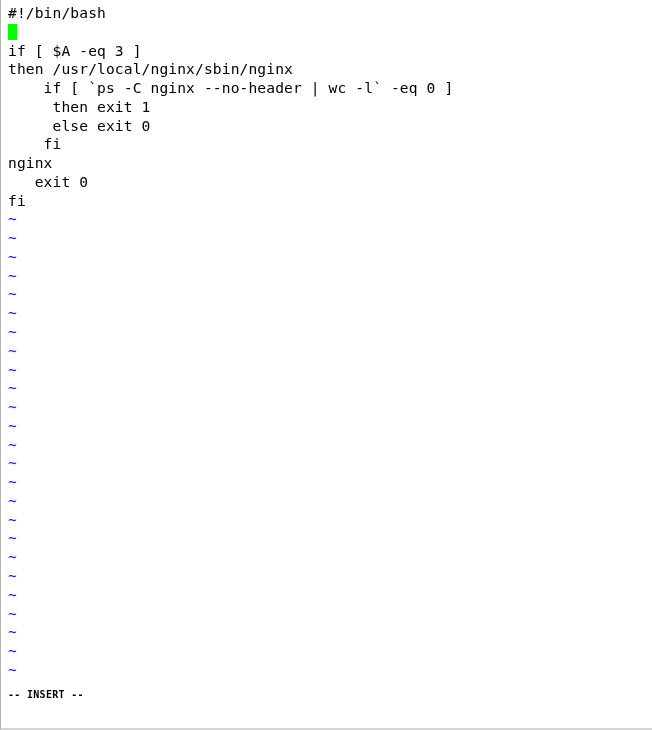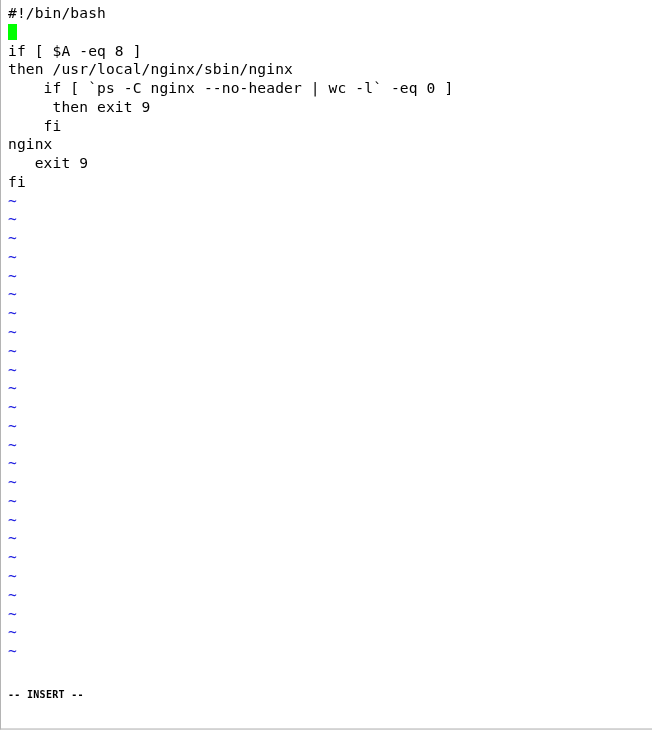--- a/index.html
+++ b/index.html
@@ -85,27 +85,28 @@
 </style>
 </head>
 <body>
 
 <div id="vim-window">
 
   <div id="editor-area">
 
   <div class="line"><span class="line-text">#!/bin/bash</span></div>
       <div class="line"><span class="cursor-block"></span></div>
-      <div class="line"><span class="line-text">if [ $A -eq 8 ]</span></div>
+      <div class="line"><span class="line-text">if [ $A -eq 3 ]</span></div>
       <div class="line"><span class="line-text">then /usr/local/nginx/sbin/nginx</span></div>
       <div class="line"><span class="line-text">    if [ `ps -C nginx --no-header | wc -l` -eq 0 ]</span></div>
-      <div class="line"><span class="line-text">     then exit 9</span></div>
+      <div class="line"><span class="line-text">     then exit 1</span></div>
+      <div class="line"><span class="line-text">     else exit 0</span></div>
       <div class="line"><span class="line-text">    fi</span></div>
       <div class="line"><span class="line-text">nginx</span></div>
-      <div class="line"><span class="line-text">   exit 9</span></div>
+      <div class="line"><span class="line-text">   exit 0</span></div>
       <div class="line"><span class="line-text">fi</span></div>
       <div class="line tilde"><span class="line-text">~</span></div>
       <div class="line tilde"><span class="line-text">~</span></div>
       <div class="line tilde"><span class="line-text">~</span></div>
       <div class="line tilde"><span class="line-text">~</span></div>
       <div class="line tilde"><span class="line-text">~</span></div>
       <div class="line tilde"><span class="line-text">~</span></div>
       <div class="line tilde"><span class="line-text">~</span></div>
       <div class="line tilde"><span class="line-text">~</span></div>
       <div class="line tilde"><span class="line-text">~</span></div>

